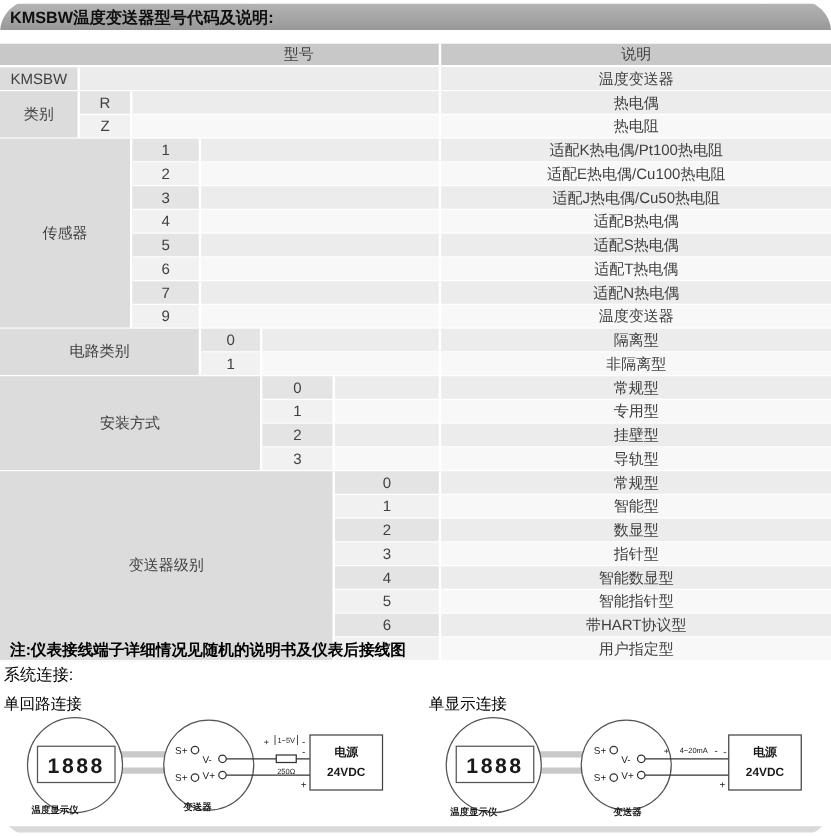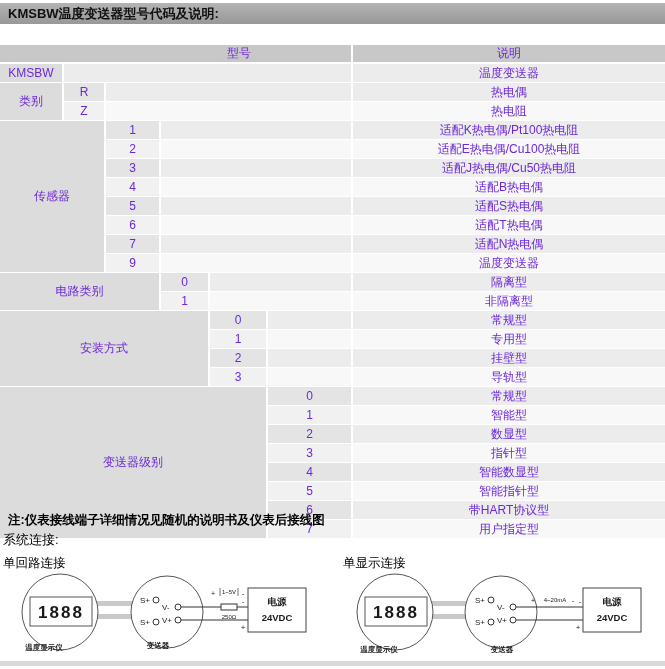--- a/index.html
+++ b/index.html
@@ -1,22 +1,22 @@
 <!DOCTYPE html>
 <html><head>
 <meta charset="utf-8">
 <style>
   html,body{margin:0;padding:0;background:#fff;}
   #page{position:relative;width:665px;height:669px;background:#fff;overflow:hidden;
-        font-family:"Liberation Sans","DejaVu Sans",sans-serif;}
+        font-family:"Liberation Sans","DejaVu Sans",sans-serif;border-radius:26px;}
   .titlebar{position:absolute;top:3px;left:0;width:665px;height:21px;box-sizing:border-box;
         background:linear-gradient(#b4b4b4,#989898);color:#0f0f0f;font-weight:bold;
         font-size:13px;line-height:21px;padding-left:8px;}
-  table.model{position:absolute;top:45px;left:0;width:665px;border-collapse:separate;
-        border-spacing:0;table-layout:fixed;font-size:12px;color:#6d28d9;}
+  table.model{position:absolute;top:35px;left:0;width:665px;border-collapse:separate;
+        border-spacing:0;table-layout:fixed;font-size:12px;color:#404040;}
   table.model th,table.model td{box-sizing:border-box;padding:0;text-align:center;
         vertical-align:middle;overflow:hidden;white-space:nowrap;
         border-right:2px solid #fff;border-bottom:1px solid #fff;font-weight:400;}
   table.model th{height:19px;background:#c8c8c8;border-bottom:2px solid #fff;}
   table.model th.mdl{padding-left:127px;}
   table.model td{height:19px;}
   td.lbl{background:#dcdcdc;}
   td.g{background:#ececec;}
   td.w{background:#f8f8f8;}
   td.cg{background:#e4e4e4;}

